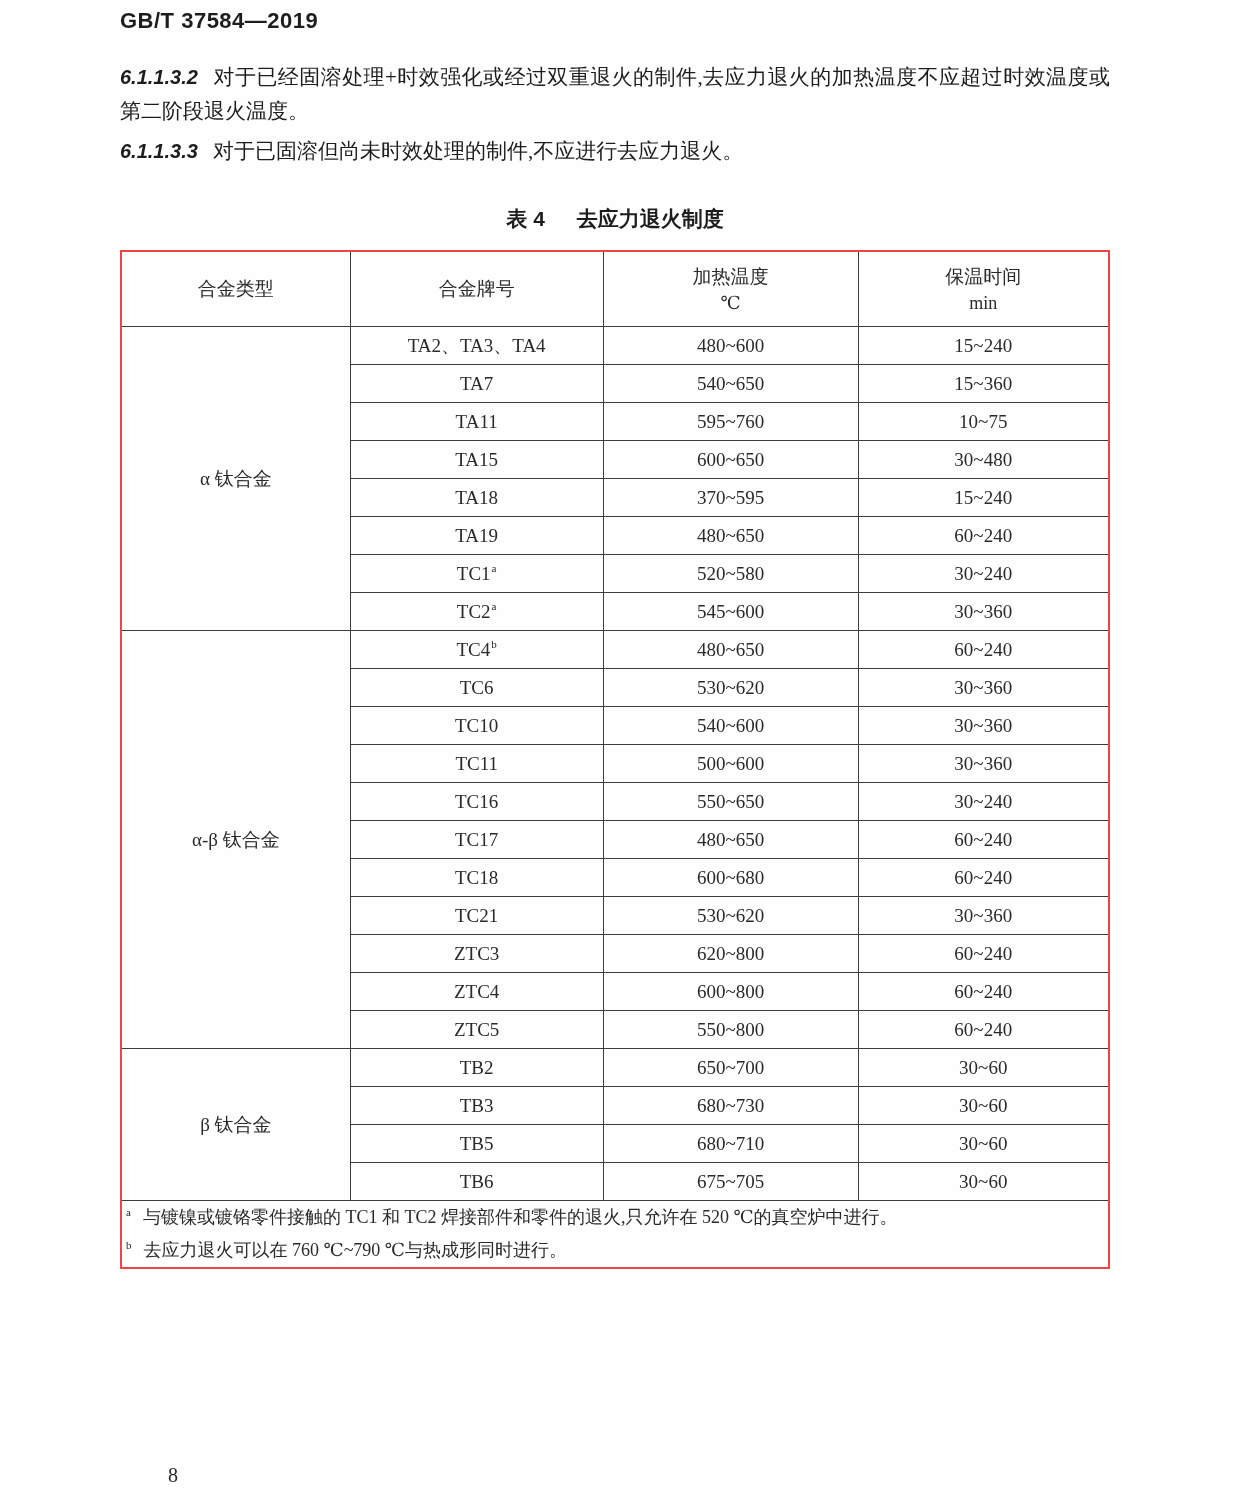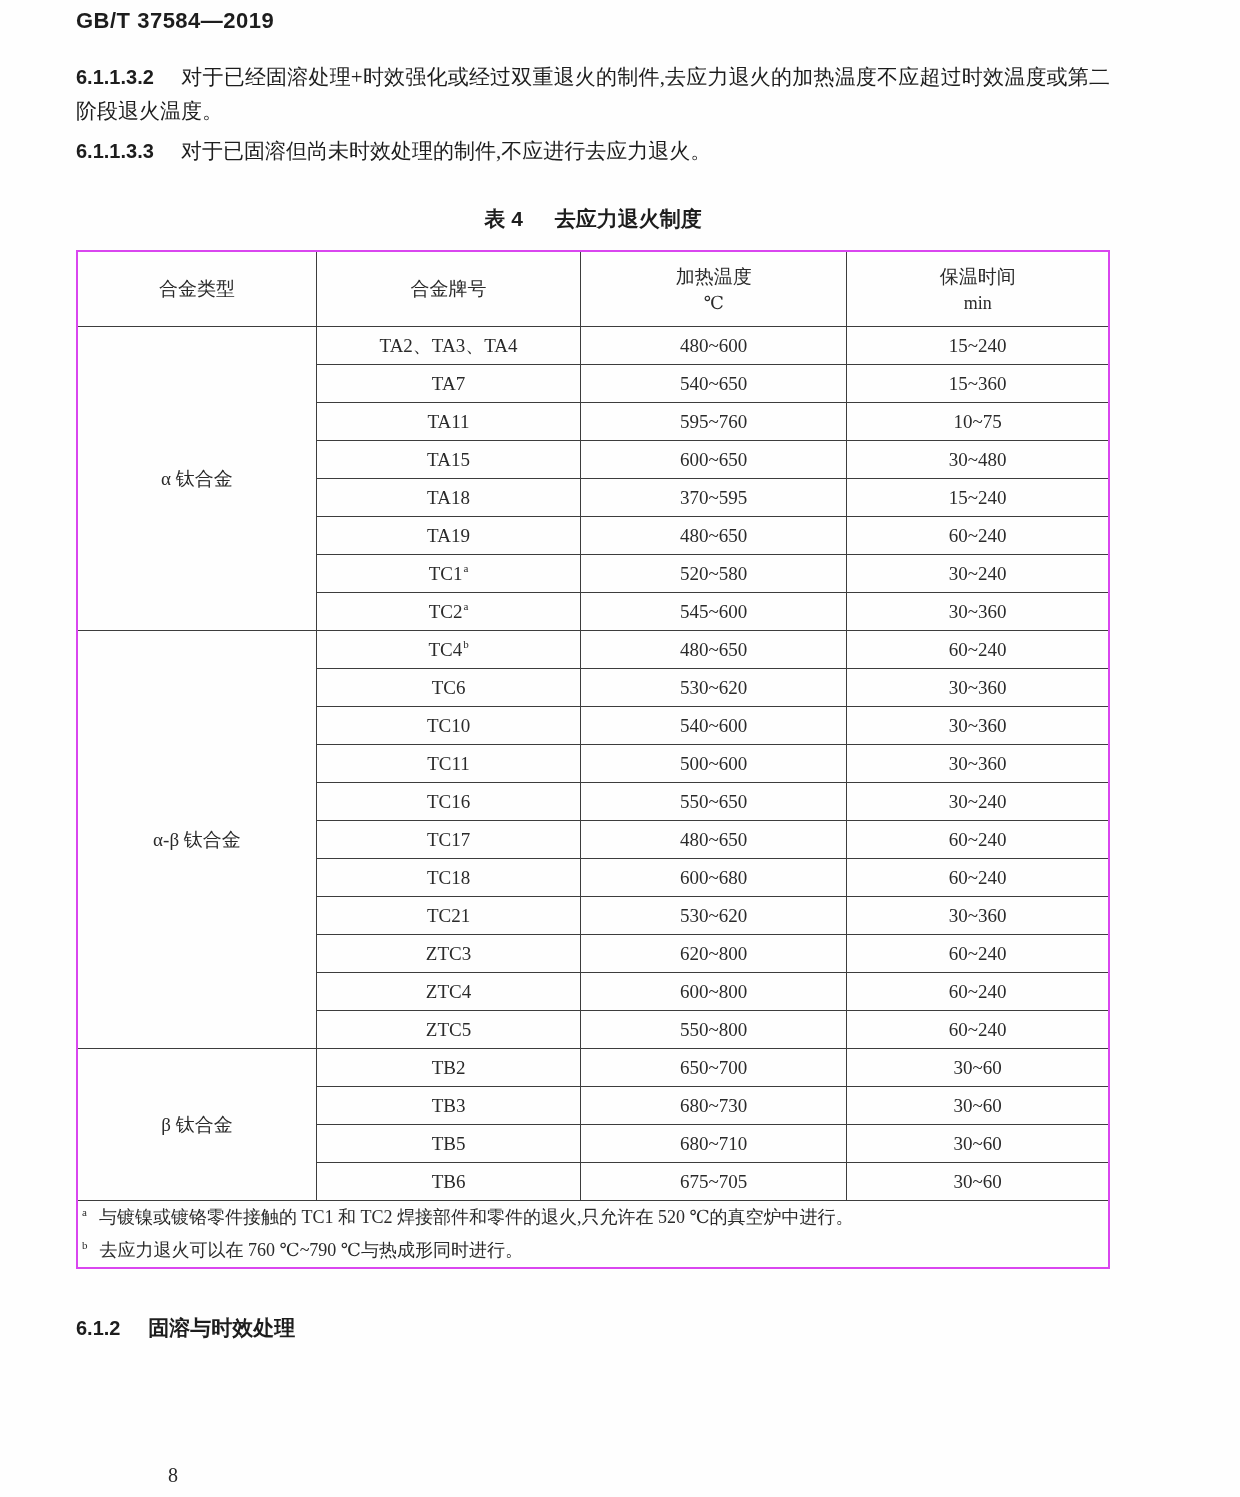--- a/index.html
+++ b/index.html
@@ -11,58 +11,59 @@
     width: 1240px;
     min-height: 1497px;
     color: #1d1d1d;
     font-family: "Liberation Serif", "DejaVu Serif", serif;
   }
   .page {
     position: relative;
     width: 1240px;
     min-height: 1497px;
     box-sizing: border-box;
-    padding: 8px 130px 10px 76px;
+    padding: 8px 130px 10px 120px;
     background: #fefefe;
   }
   .doc-header {
     font-family: "Liberation Sans", "DejaVu Sans", sans-serif;
     font-weight: bold;
     font-size: 22px;
     line-height: 26px;
     letter-spacing: 0.5px;
   }
   .body-block { margin-top: 26px; }
   .para {
     font-size: 21px;
     line-height: 34px;
     text-align: justify;
     margin: 0 0 6px 0;
   }
   .clause-num {
     font-family: "Liberation Sans", "DejaVu Sans", sans-serif;
     font-weight: bold;
     font-size: 20px;
-    margin-right: 22px;
+    margin-right: 10px;
     white-space: nowrap;
+    font-style: italic;
   }
   .table-title {
     margin-top: 38px;
     text-align: center;
     font-weight: bold;
     font-size: 21px;
     line-height: 26px;
     font-family: "Liberation Sans", "DejaVu Sans", sans-serif;
   }
   .table-title .t-label { margin-right: 26px; }
   .gbtable-wrap { margin-top: 18px; }
   table.gbtable {
     width: 100%;
     border-collapse: collapse;
-    border: 2px solid #d946ef;
+    border: 2px solid #ef4444;
     table-layout: fixed;
   }
   table.gbtable th, table.gbtable td {
     border: 1px solid #3d3d3d;
     text-align: center;
     vertical-align: middle;
     font-size: 19px;
     color: #2a2a2a;
     padding: 0 4px;
   }
@@ -281,22 +282,18 @@
           <tr>
             <td class="footnote-cell" colspan="4">
               <div class="footnote-line"><sup class="fn-mark">a</sup>与镀镍或镀铬零件接触的 TC1 和 TC2 焊接部件和零件的退火,只允许在 520 ℃的真空炉中进行。</div>
               <div class="footnote-line"><sup class="fn-mark">b</sup>去应力退火可以在 760 ℃~790 ℃与热成形同时进行。</div>
             </td>
           </tr>
         </tbody>
     </table>
   </div>
 
-  <p class="section-heading sec-1">
-    <span class="clause-num">6.1.2</span>
-    <span>固溶与时效处理</span>
-  </p>
 
 
 
   <div class="page-number">8</div>
 
 </div>
 
 </body></html>

